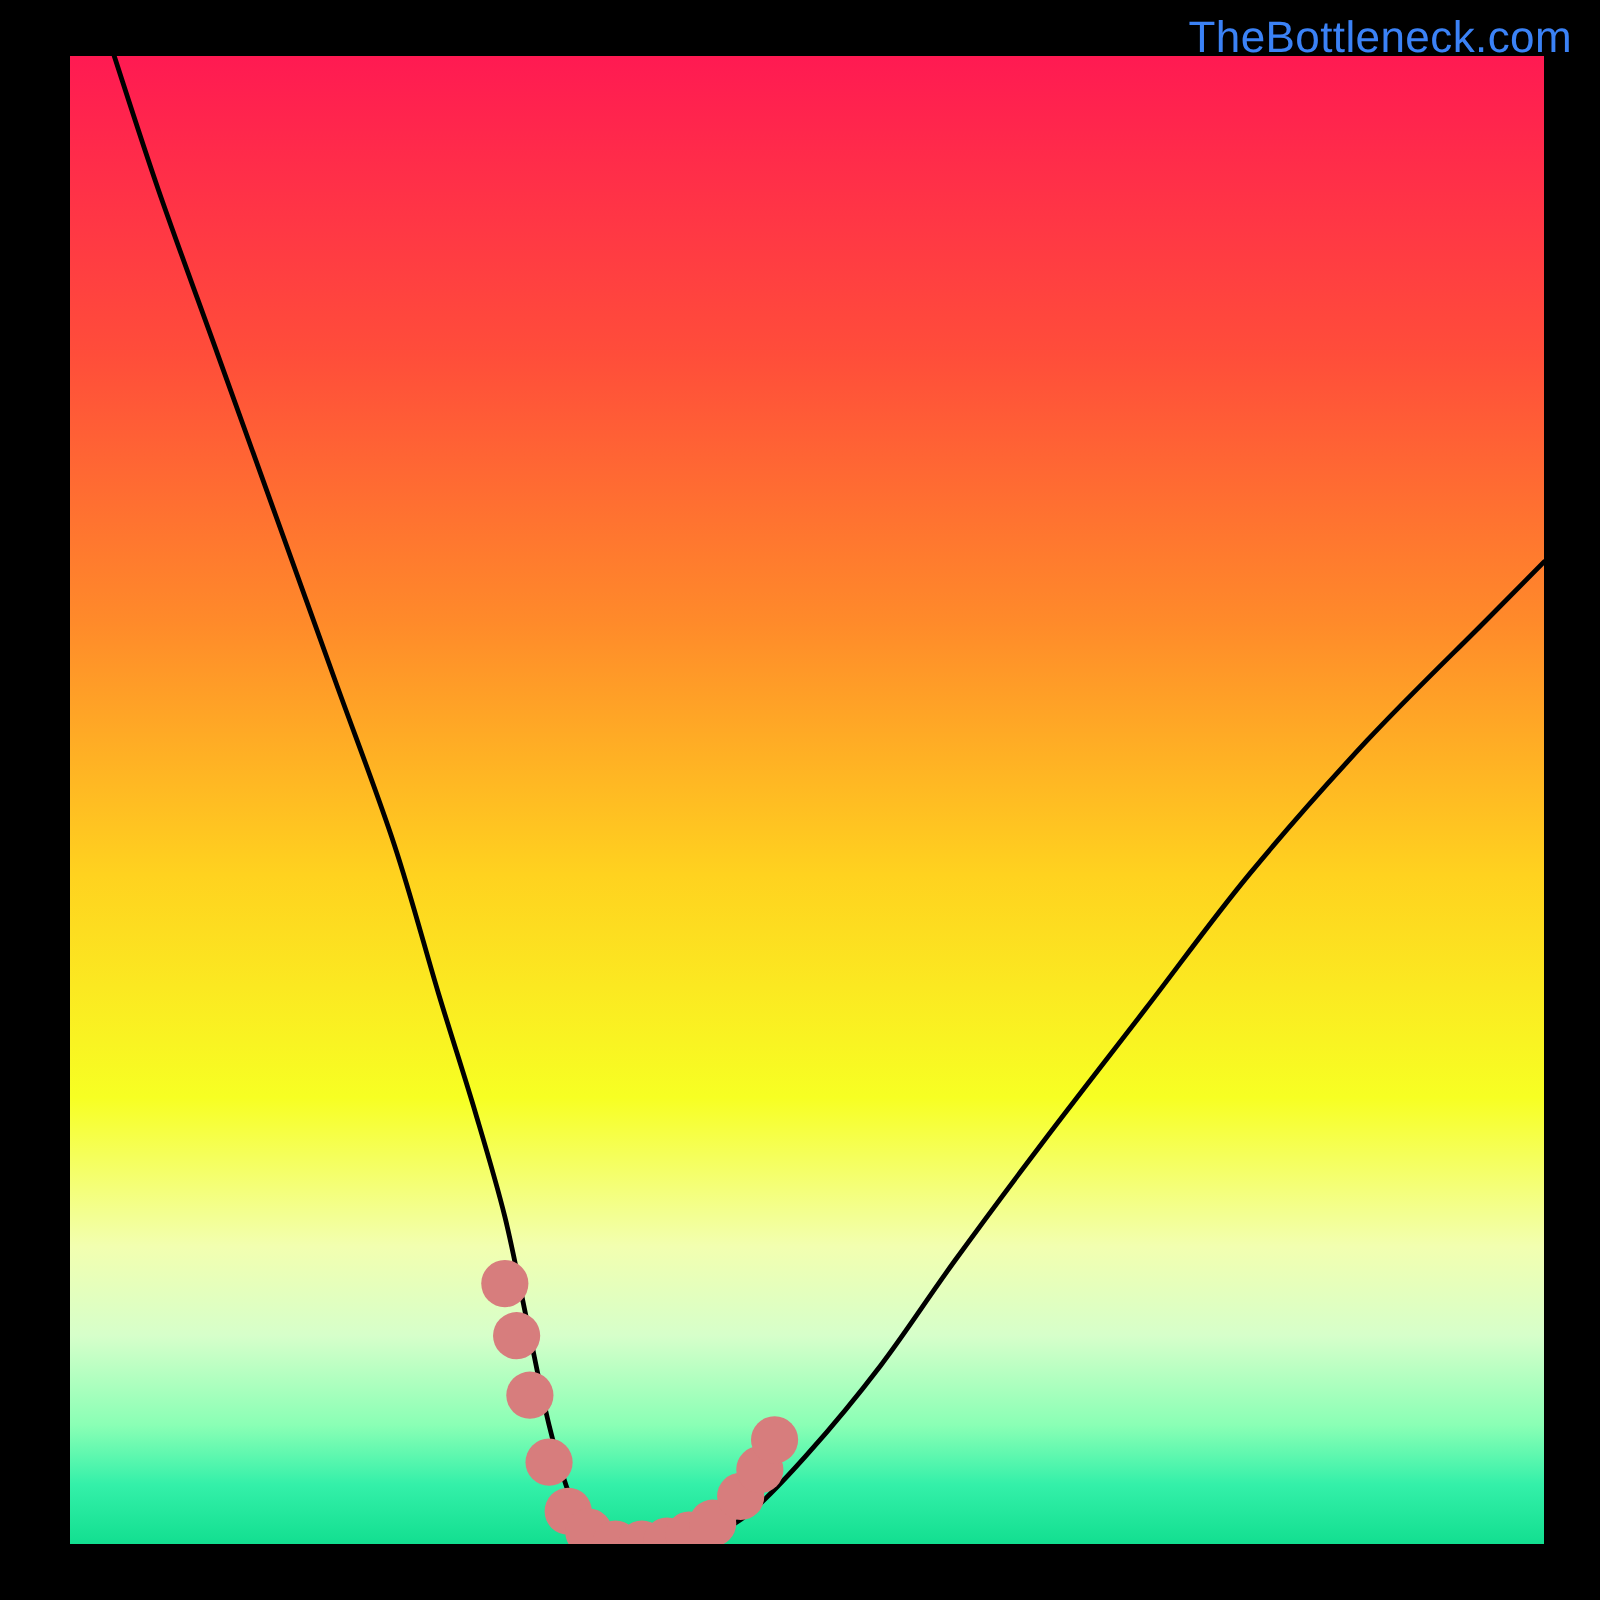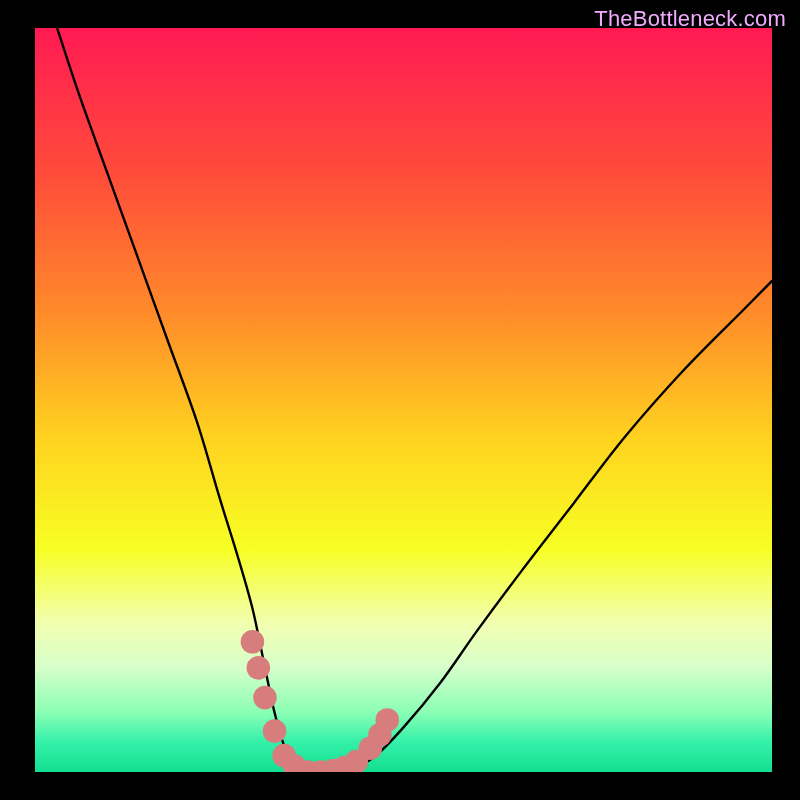--- a/index.html
+++ b/index.html
@@ -17,21 +17,21 @@
     width: 800px;
     height: 800px;
     background: #000;
   }
   .watermark {
     position: absolute;
     top: 6px;
     right: 14px;
     font-family: Arial, Helvetica, sans-serif;
     font-size: 22px;
-    color: #f0abfc;
+    color: #3b82f6;
     letter-spacing: 0.2px;
     z-index: 10;
   }
   svg {
     position: absolute;
     left: 0;
     top: 0;
   }
 </style>
 </head>

